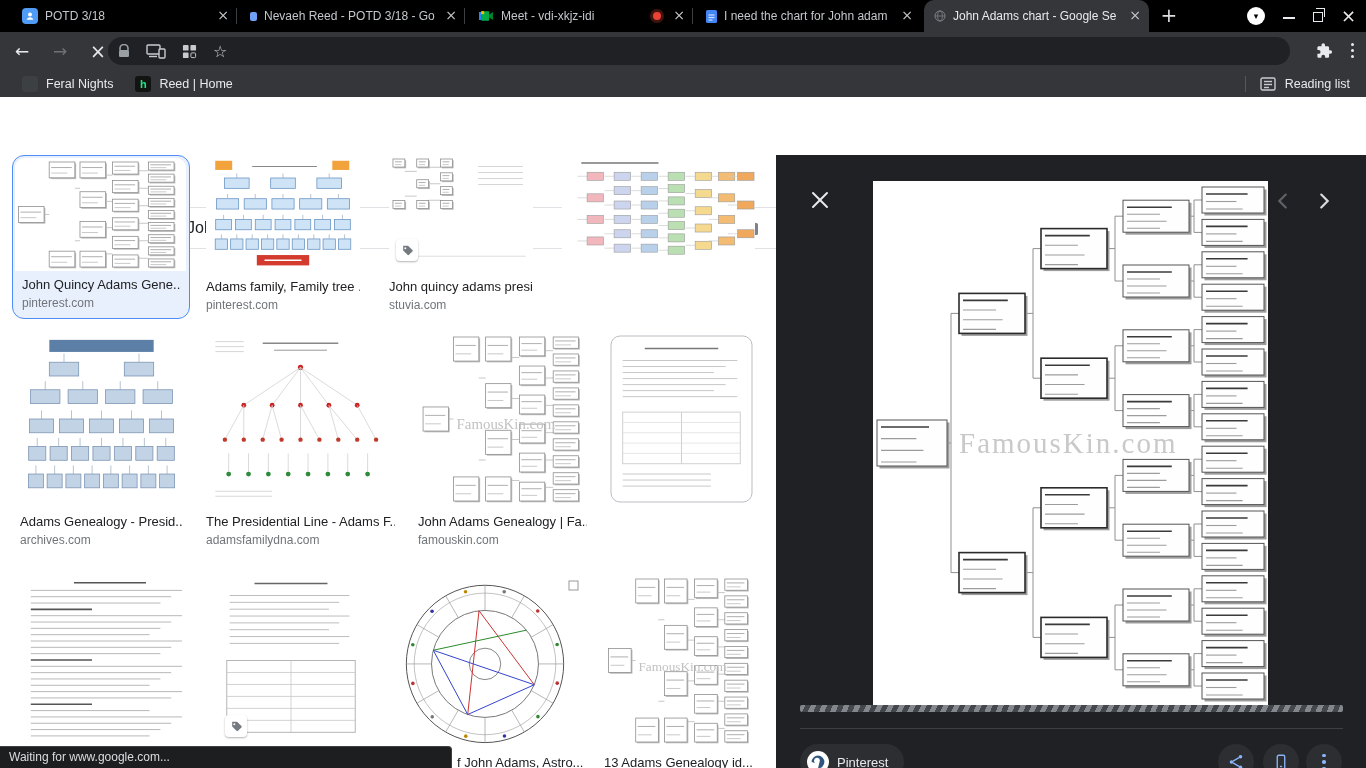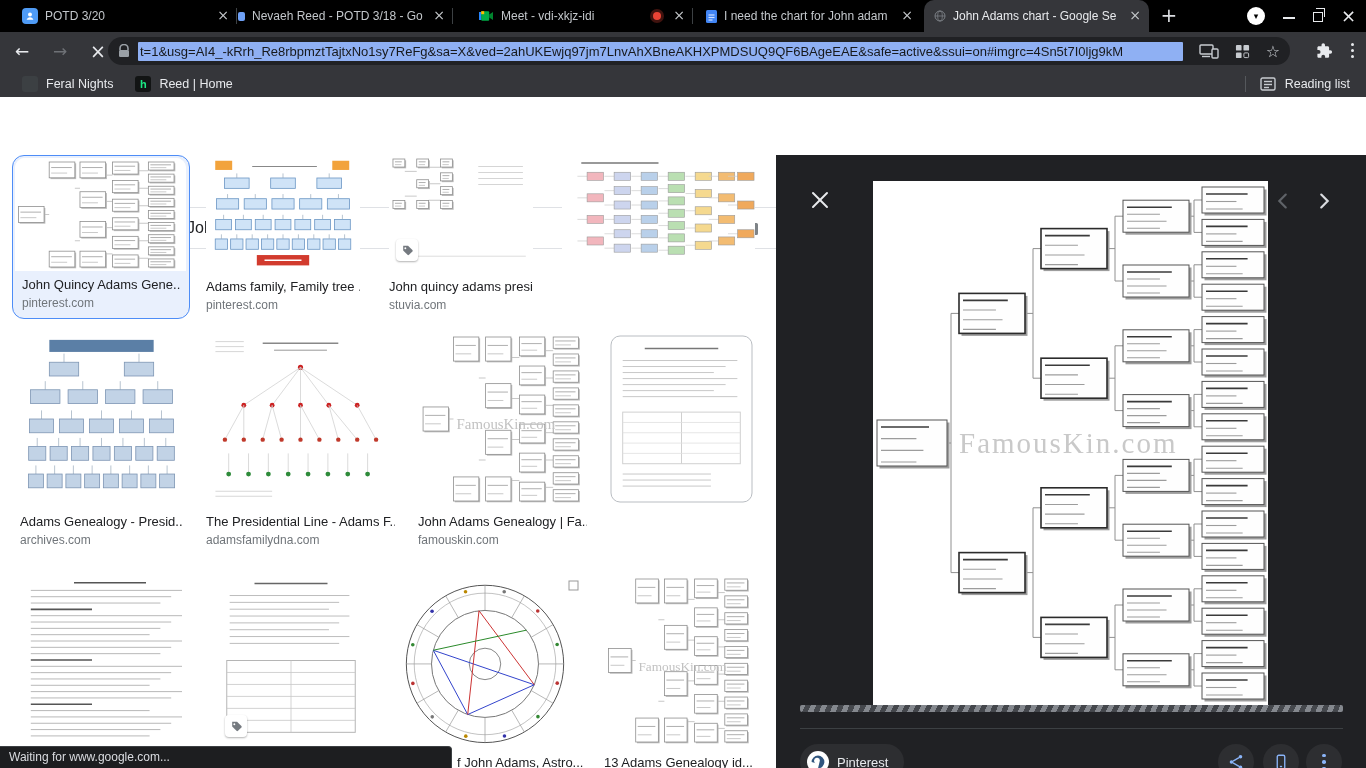--- a/index.html
+++ b/index.html
@@ -104,25 +104,25 @@
   <div id="tabs">
       <div class="tab" style="left: 12px; width: 225px;">
         <span class="fav">
           <span style="width:16px;height:16px;border-radius:4px;background:#4f9bf5;display:flex;align-items:center;justify-content:center">
             <svg width="12" height="12" viewBox="0 0 16 16">
               <circle cx="8" cy="6" r="2.6" fill="#fff"></circle>
               <path d="M3.5 13c.7-2.3 2.4-3.4 4.5-3.4s3.8 1.1 4.5 3.4z" fill="#fff"></path>
             </svg>
           </span>
         </span>
-        <span class="ttl">POTD 3/20</span>
+        <span class="ttl">POTD 3/18</span>
         <span class="tclose">×</span>
         <span class="sep"></span>
       </div>
-      <div class="tab" style="left: 228px; width: 225px; align-items: center;">
+      <div class="tab" style="left: 240px; width: 225px; align-items: center;">
         <span class="fav">
           <span style="width:7px;height:9px;border-radius:2px;background:#6ea0f5;display:inline-block"></span>
         </span>
         <span class="ttl">Nevaeh Reed - POTD 3/18 - Go</span>
         <span class="tclose">×</span>
         <span class="sep"></span>
       </div>
       <div class="tab" style="left: 468px; width: 225px;">
         <span class="fav">
           <svg width="16" height="16" viewBox="0 0 16 16">
@@ -175,21 +175,20 @@
   <div class="navbtn" style="left:48px;color:#6e7176">→</div>
   <div class="navbtn" style="left:86px;color:#e8eaed;font-size:19px">×</div>
 
   <div id="omnibox">
     <span style="display:flex">
       <svg width="12" height="14" viewBox="0 0 12 14">
           <path d="M2 6 V4.5 a4 4 0 0 1 8 0 V6" fill="none" stroke="#9aa0a6" stroke-width="1.6"></path>
           <rect x="1" y="6" width="10" height="7" rx="1.2" fill="#9aa0a6"></rect>
         </svg>
     </span>
-    <span id="urltext">t=1&amp;usg=AI4_-kRrh_Re8rbpmztTajtxNo1sy7ReFg&amp;sa=X&amp;ved=2ahUKEwjq97jm7LnvAhXBneAKHXPMDSUQ9QF6BAgeEAE&amp;safe=active&amp;ssui=on#imgrc=4Sn5t7I0ljg9kM</span>
     <span class="obicon">
       <svg width="20" height="16" viewBox="0 0 20 16" fill="none" stroke="#c7cbd0" stroke-width="1.4">
           <rect x="1" y="2" width="13" height="9" rx="1"></rect>
           <line x1="3" y1="13.5" x2="11" y2="13.5"></line>
           <rect x="13" y="6" width="6" height="9" rx="1" fill="#202124"></rect>
         </svg>
     </span>
     <span class="obicon">
       <svg width="15" height="15" viewBox="0 0 16 16" fill="#c7cbd0">
           <rect x="1" y="1" width="6" height="6" rx="1"></rect>

